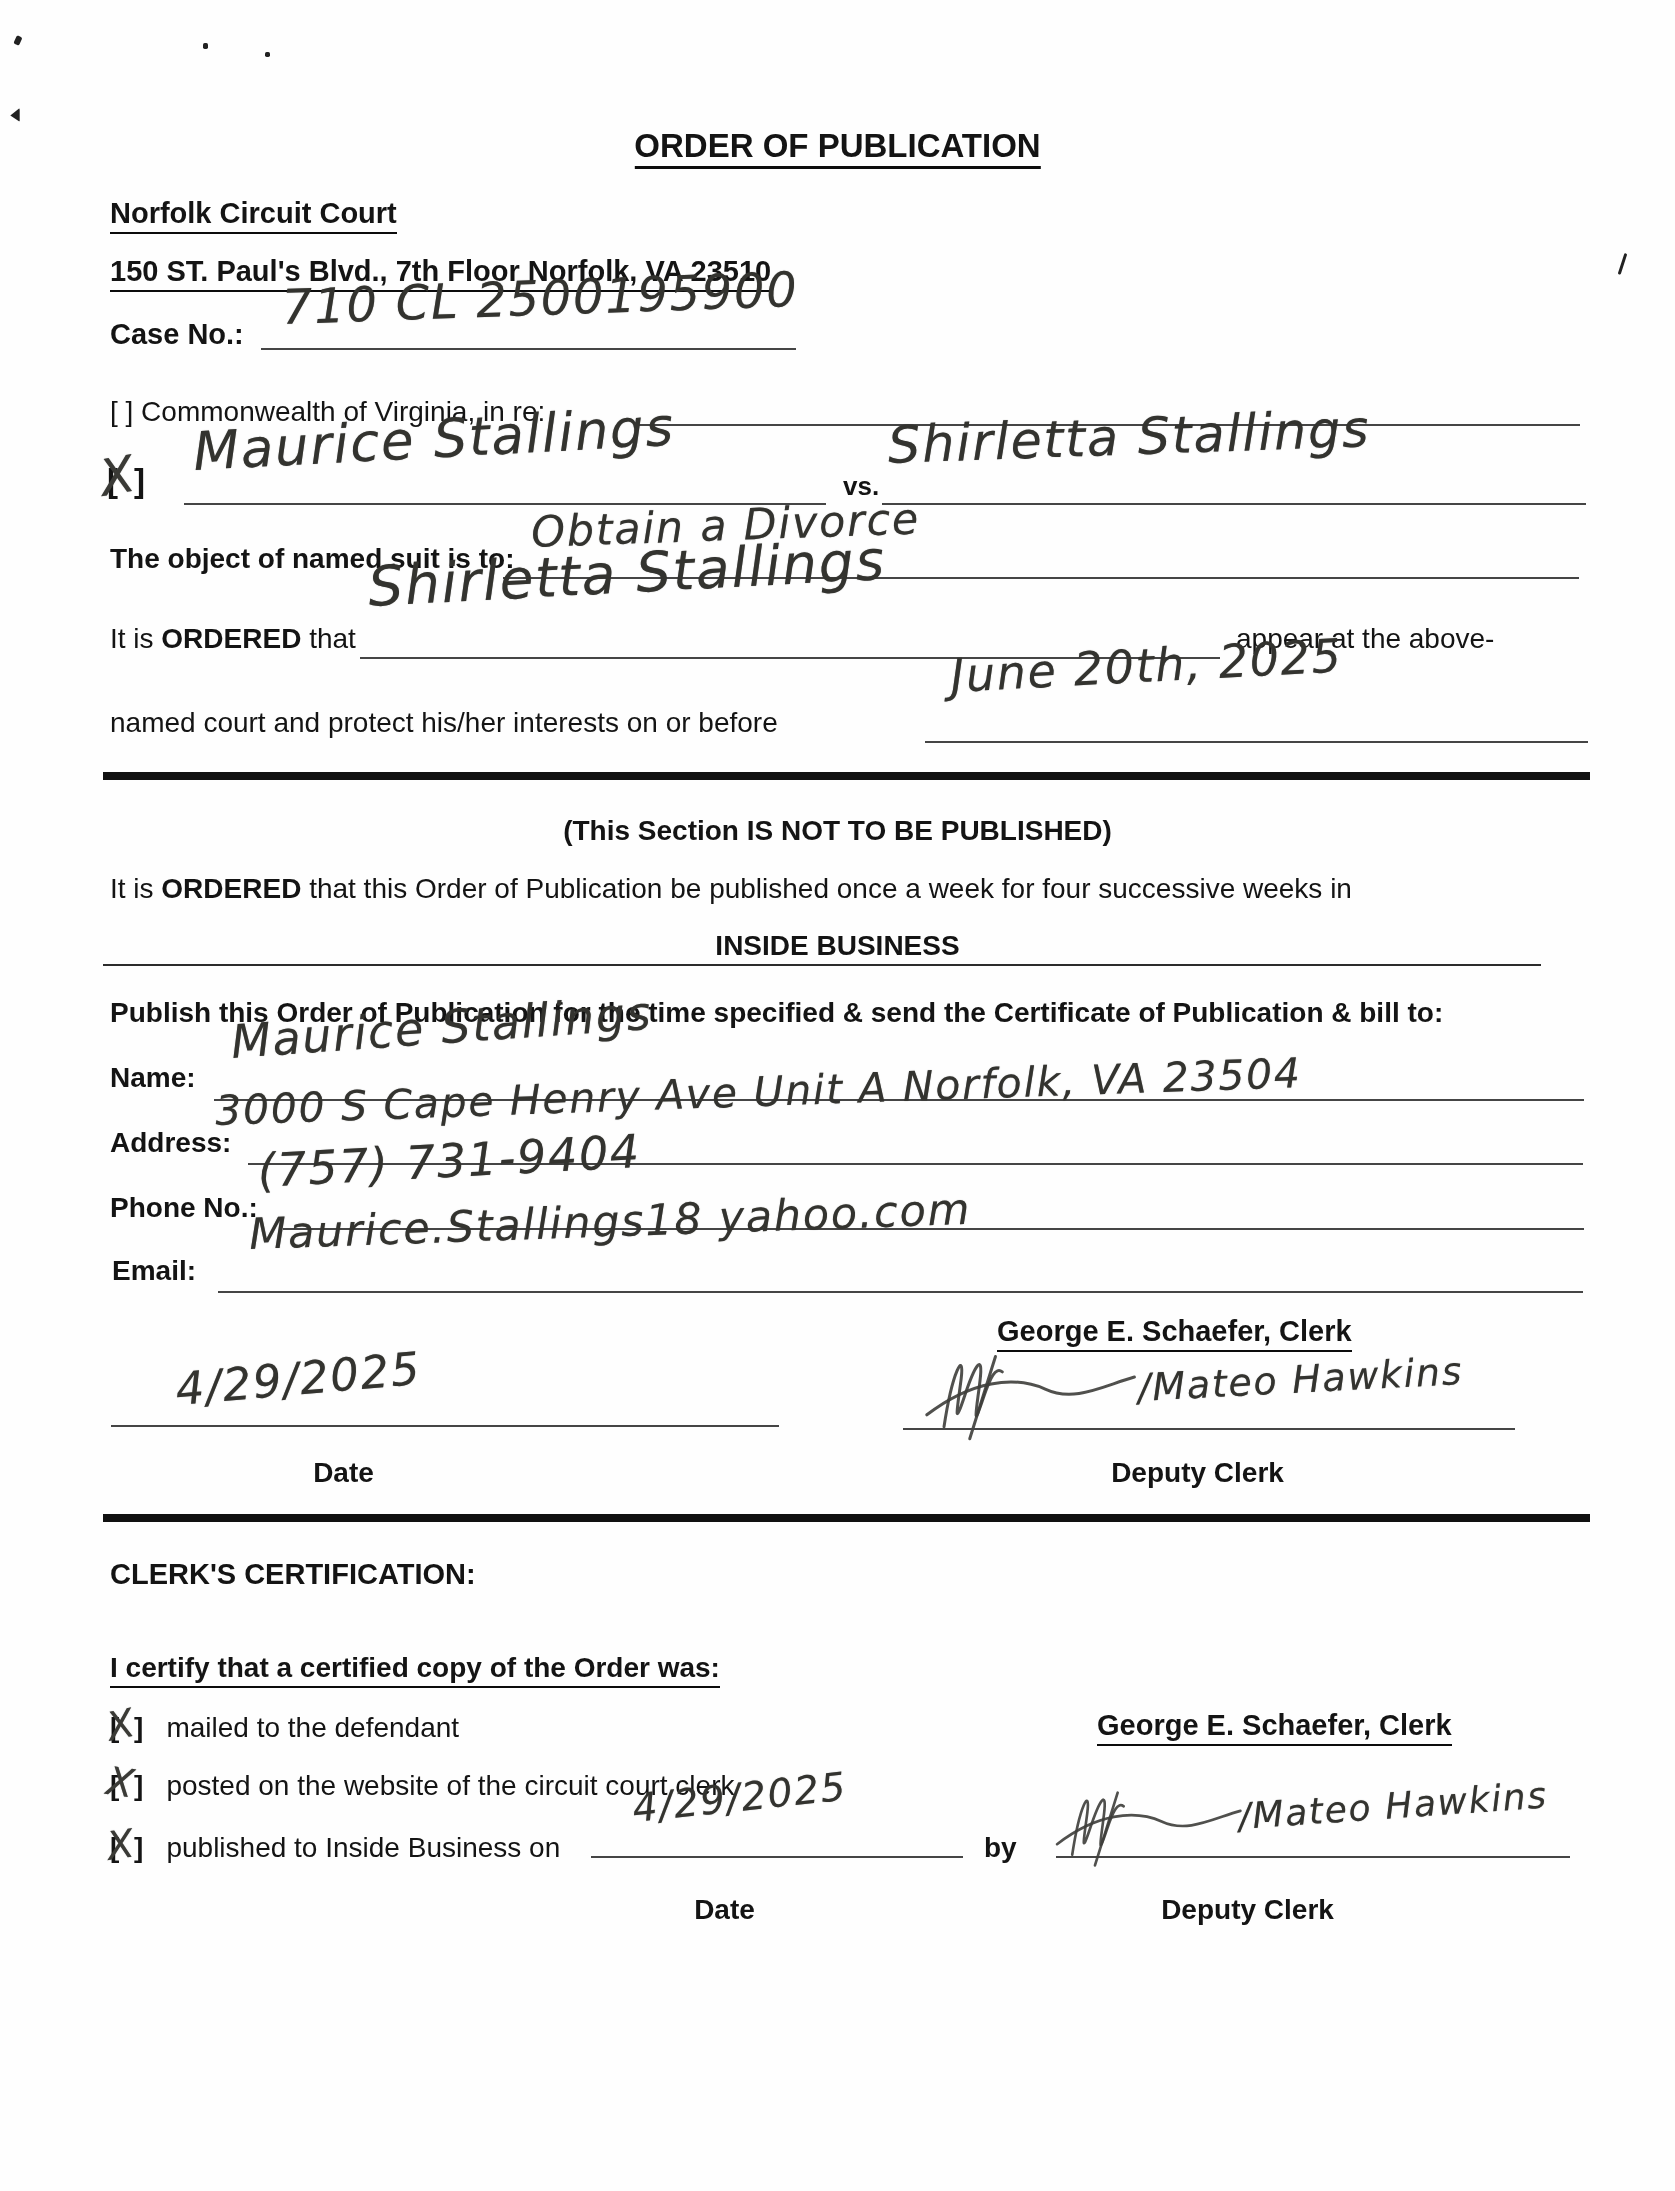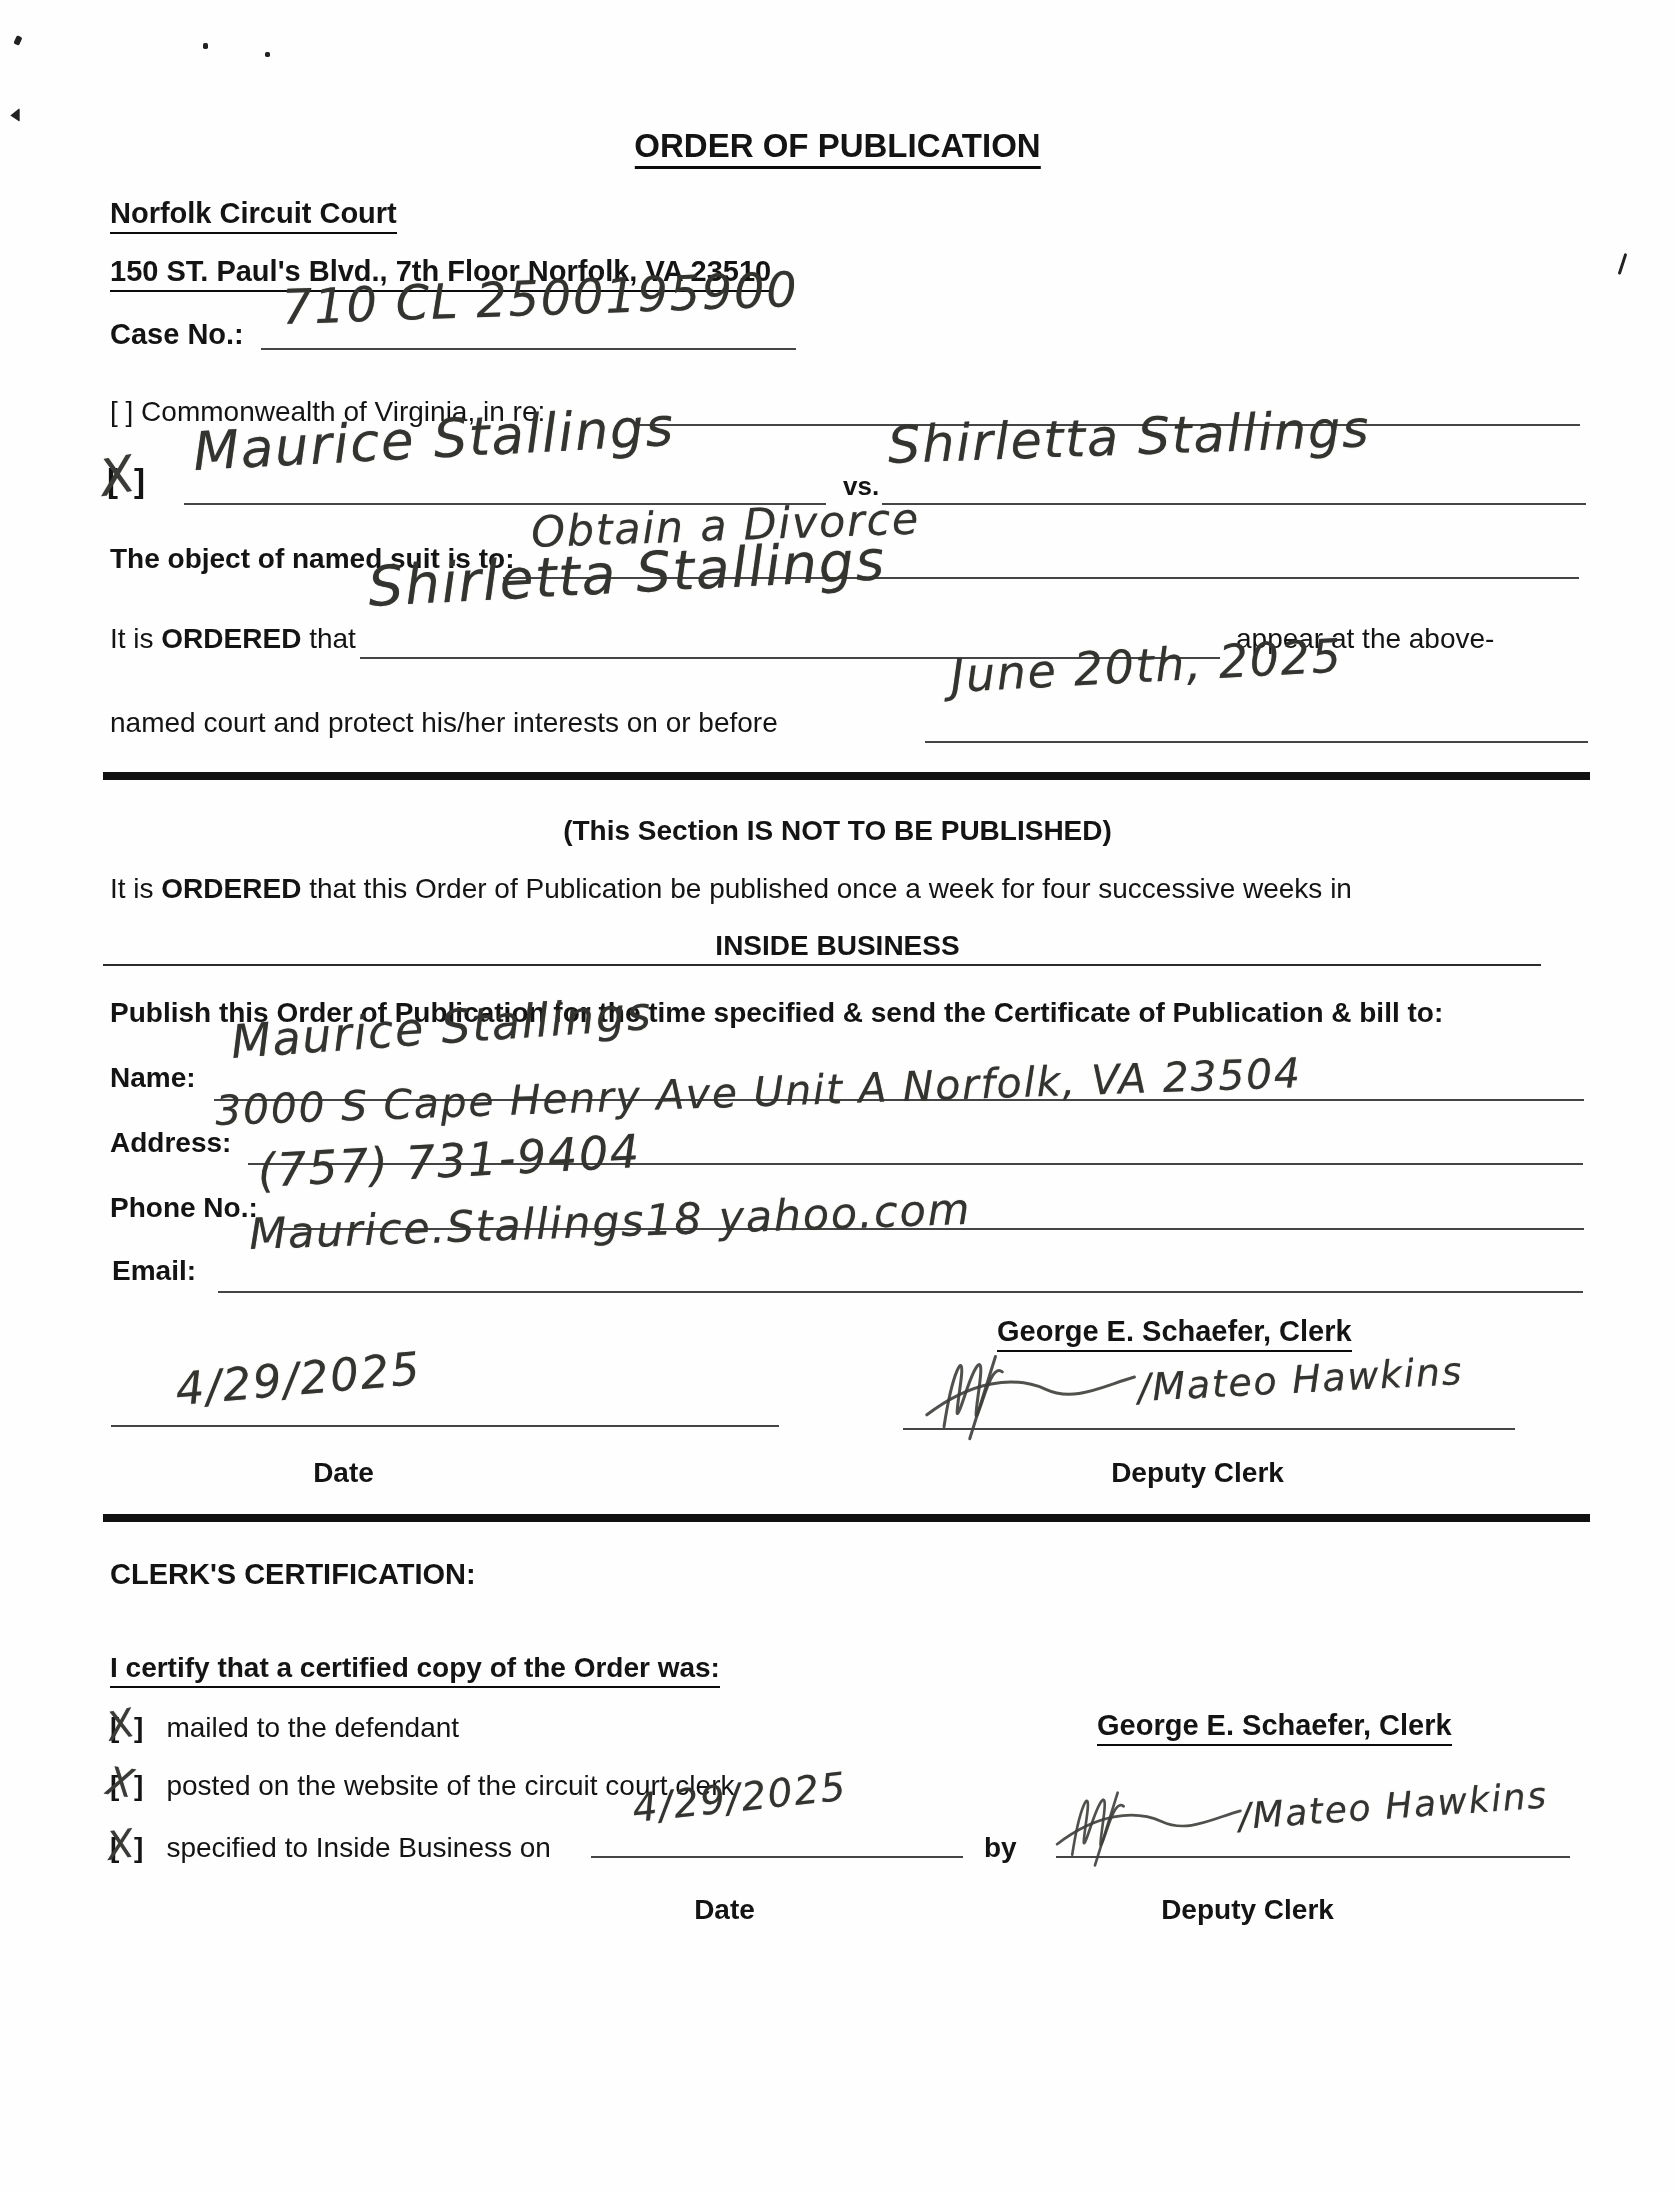--- a/index.html
+++ b/index.html
@@ -150,21 +150,21 @@
     <span class="uh2 b" style="font-size:29px;">George E. Schaefer, Clerk</span>
   </div>
 
   <div class="abs t" style="left:110px;top:1770px;">
     <span class="cb"><span>[ ]</span><span class="xmark" style="left:-3.4px;top:-10.3px;font-size:39px;transform:rotate(8deg);">X</span></span>
     <span style="margin-left:12px;">posted on the website of the circuit court clerk</span>
   </div>
 
   <div class="abs t" style="left:110px;top:1832px;">
     <span class="cb"><span>[ ]</span><span class="xmark" style="left:-3.4px;top:-10.3px;font-size:39px;transform:rotate(-8deg);">X</span></span>
-    <span style="margin-left:12px;">specified to Inside Business on</span>
+    <span style="margin-left:12px;">published to Inside Business on</span>
   </div>
   <div class="wline" style="left:591px;top:1856px;width:372px;"></div>
   <div class="hw" style="left:635px;top:1786px;font-size:39px;transform:rotate(-6deg);">4/29/2025</div>
   <div class="abs b t" style="left:984px;top:1832px;">by</div>
   <div class="wline" style="left:1056px;top:1856px;width:514px;"></div>
   <svg class="sig-svg" style="left:1051px;top:1769px;" width="197" height="111" viewBox="0 0 260 120">
     <path d="M28,100 C38,34 52,10 48,44 C44,76 38,106 52,64 C64,28 74,12 70,46 C66,80 60,108 74,66 C82,42 88,30 96,36"></path>
     <path d="M8,86 C60,46 110,40 146,56 C180,72 214,52 250,42"></path>
     <path d="M88,18 L58,114"></path>
   </svg>

